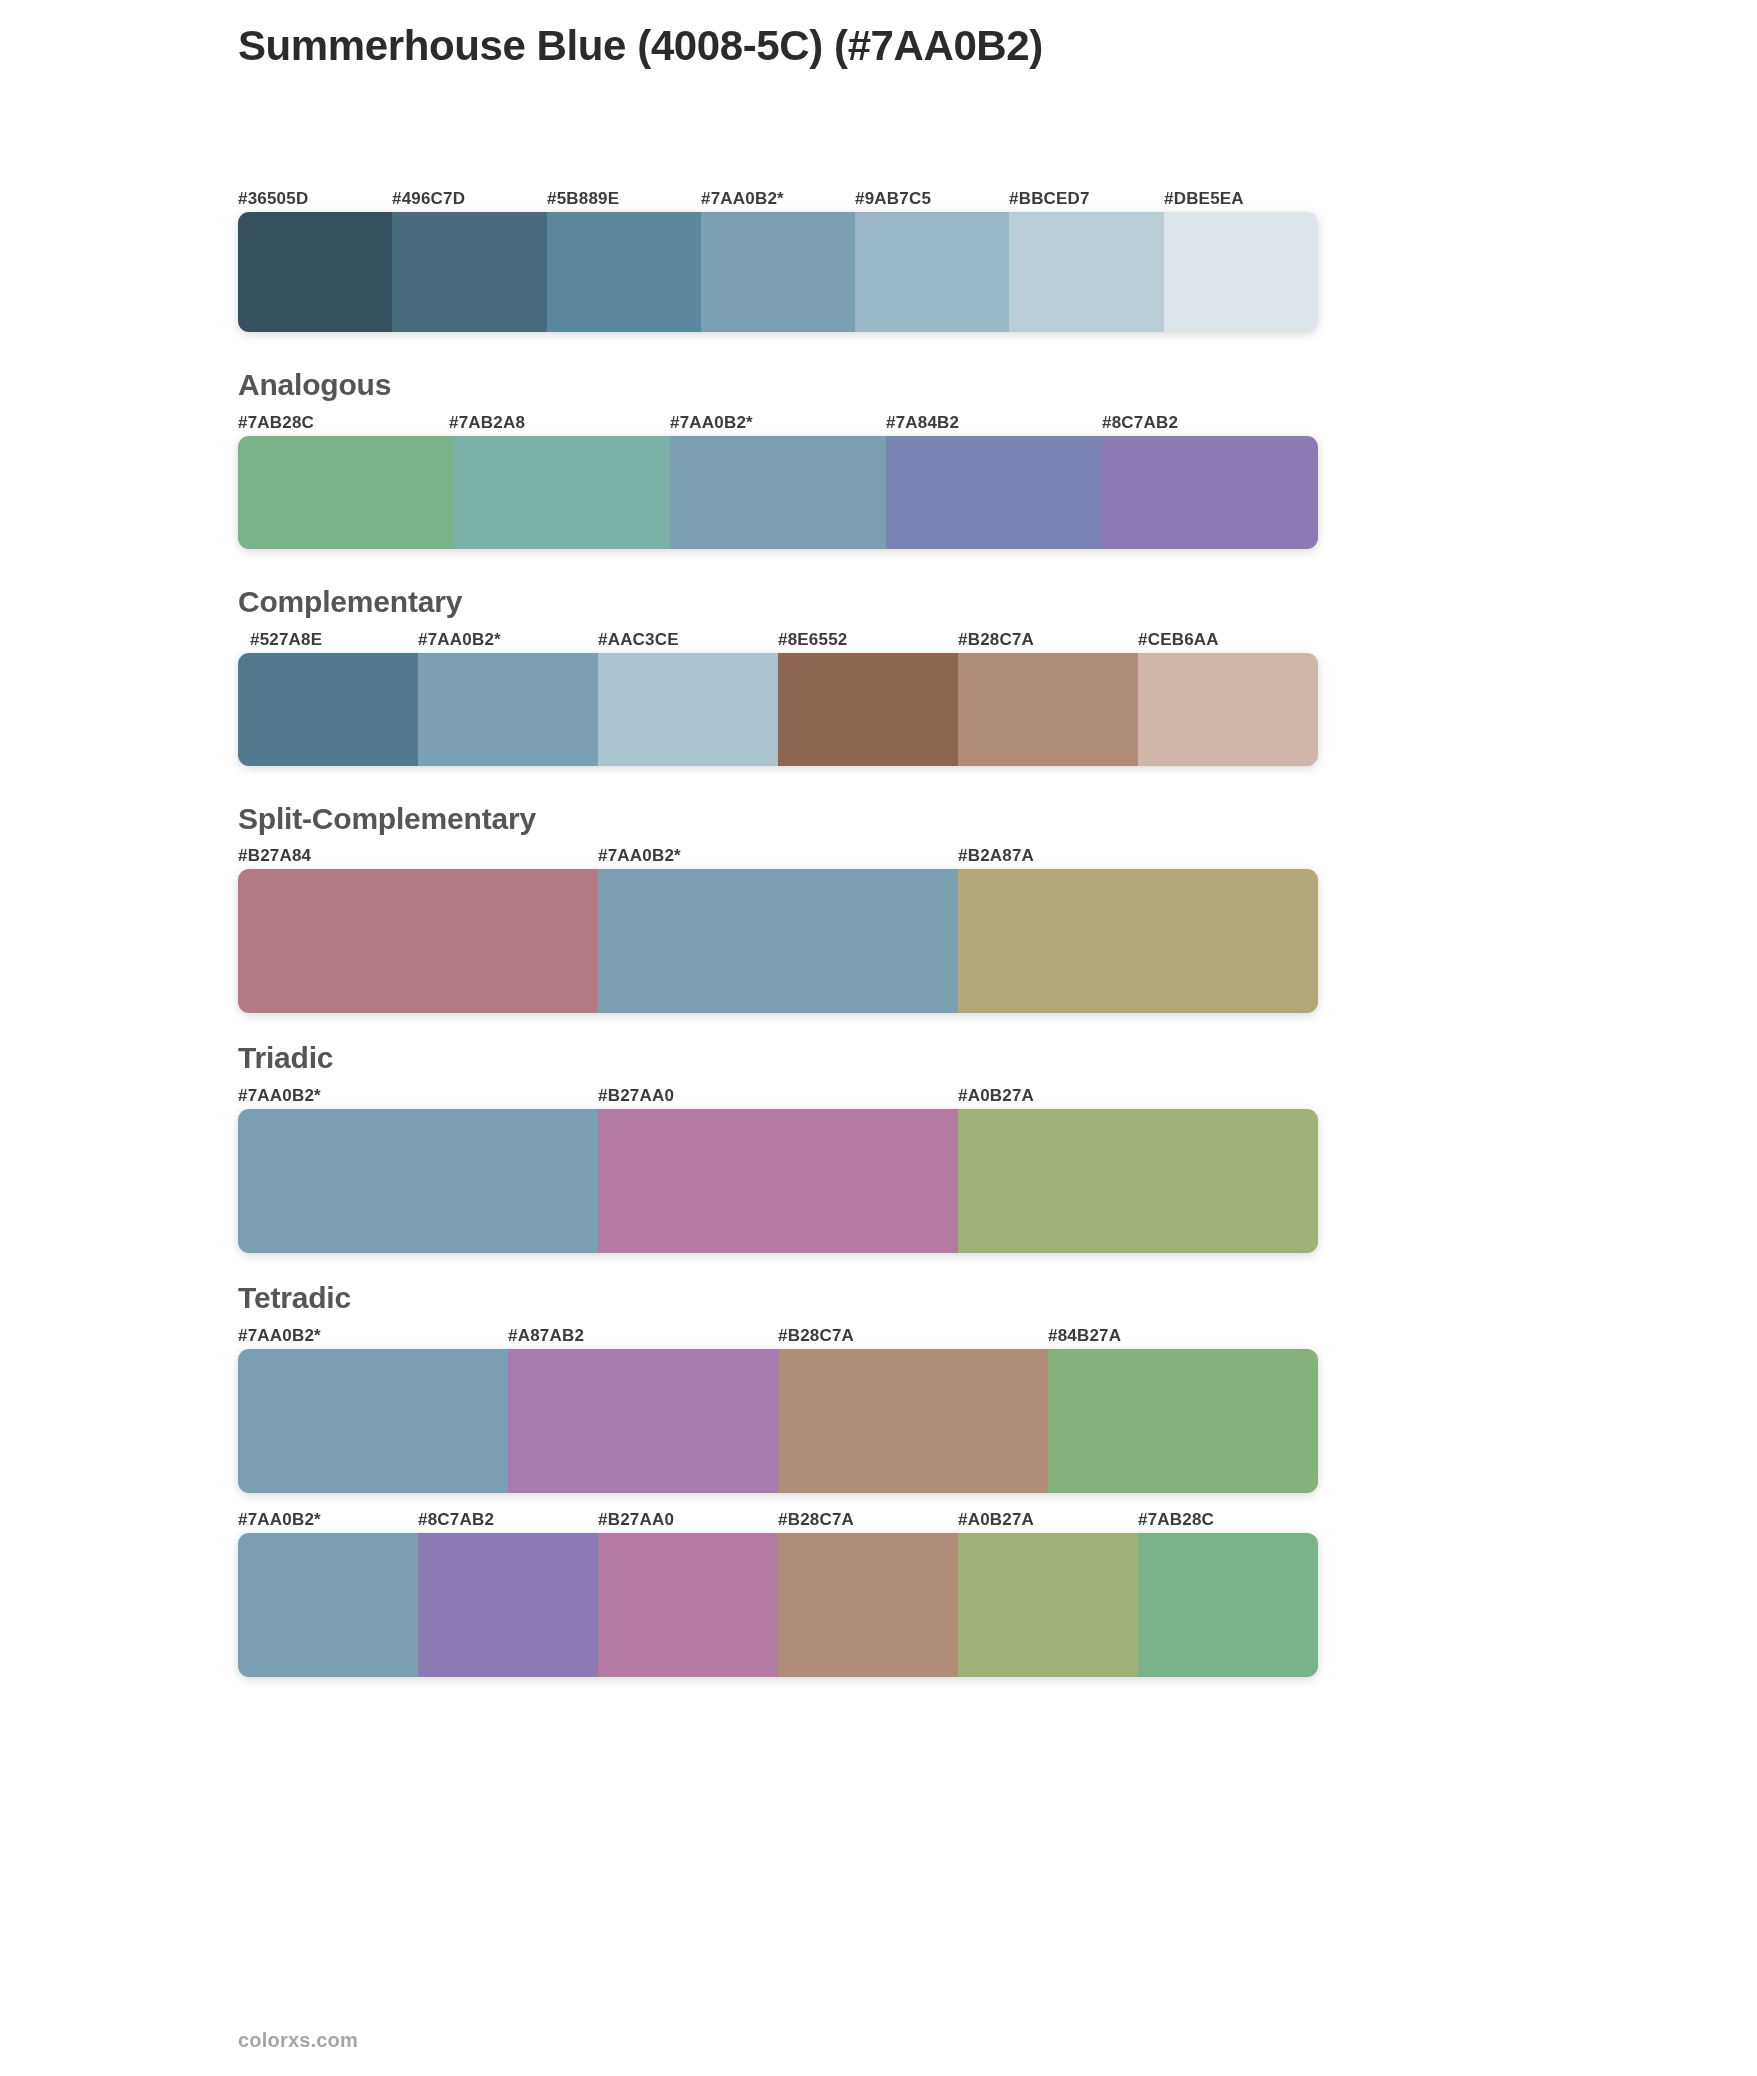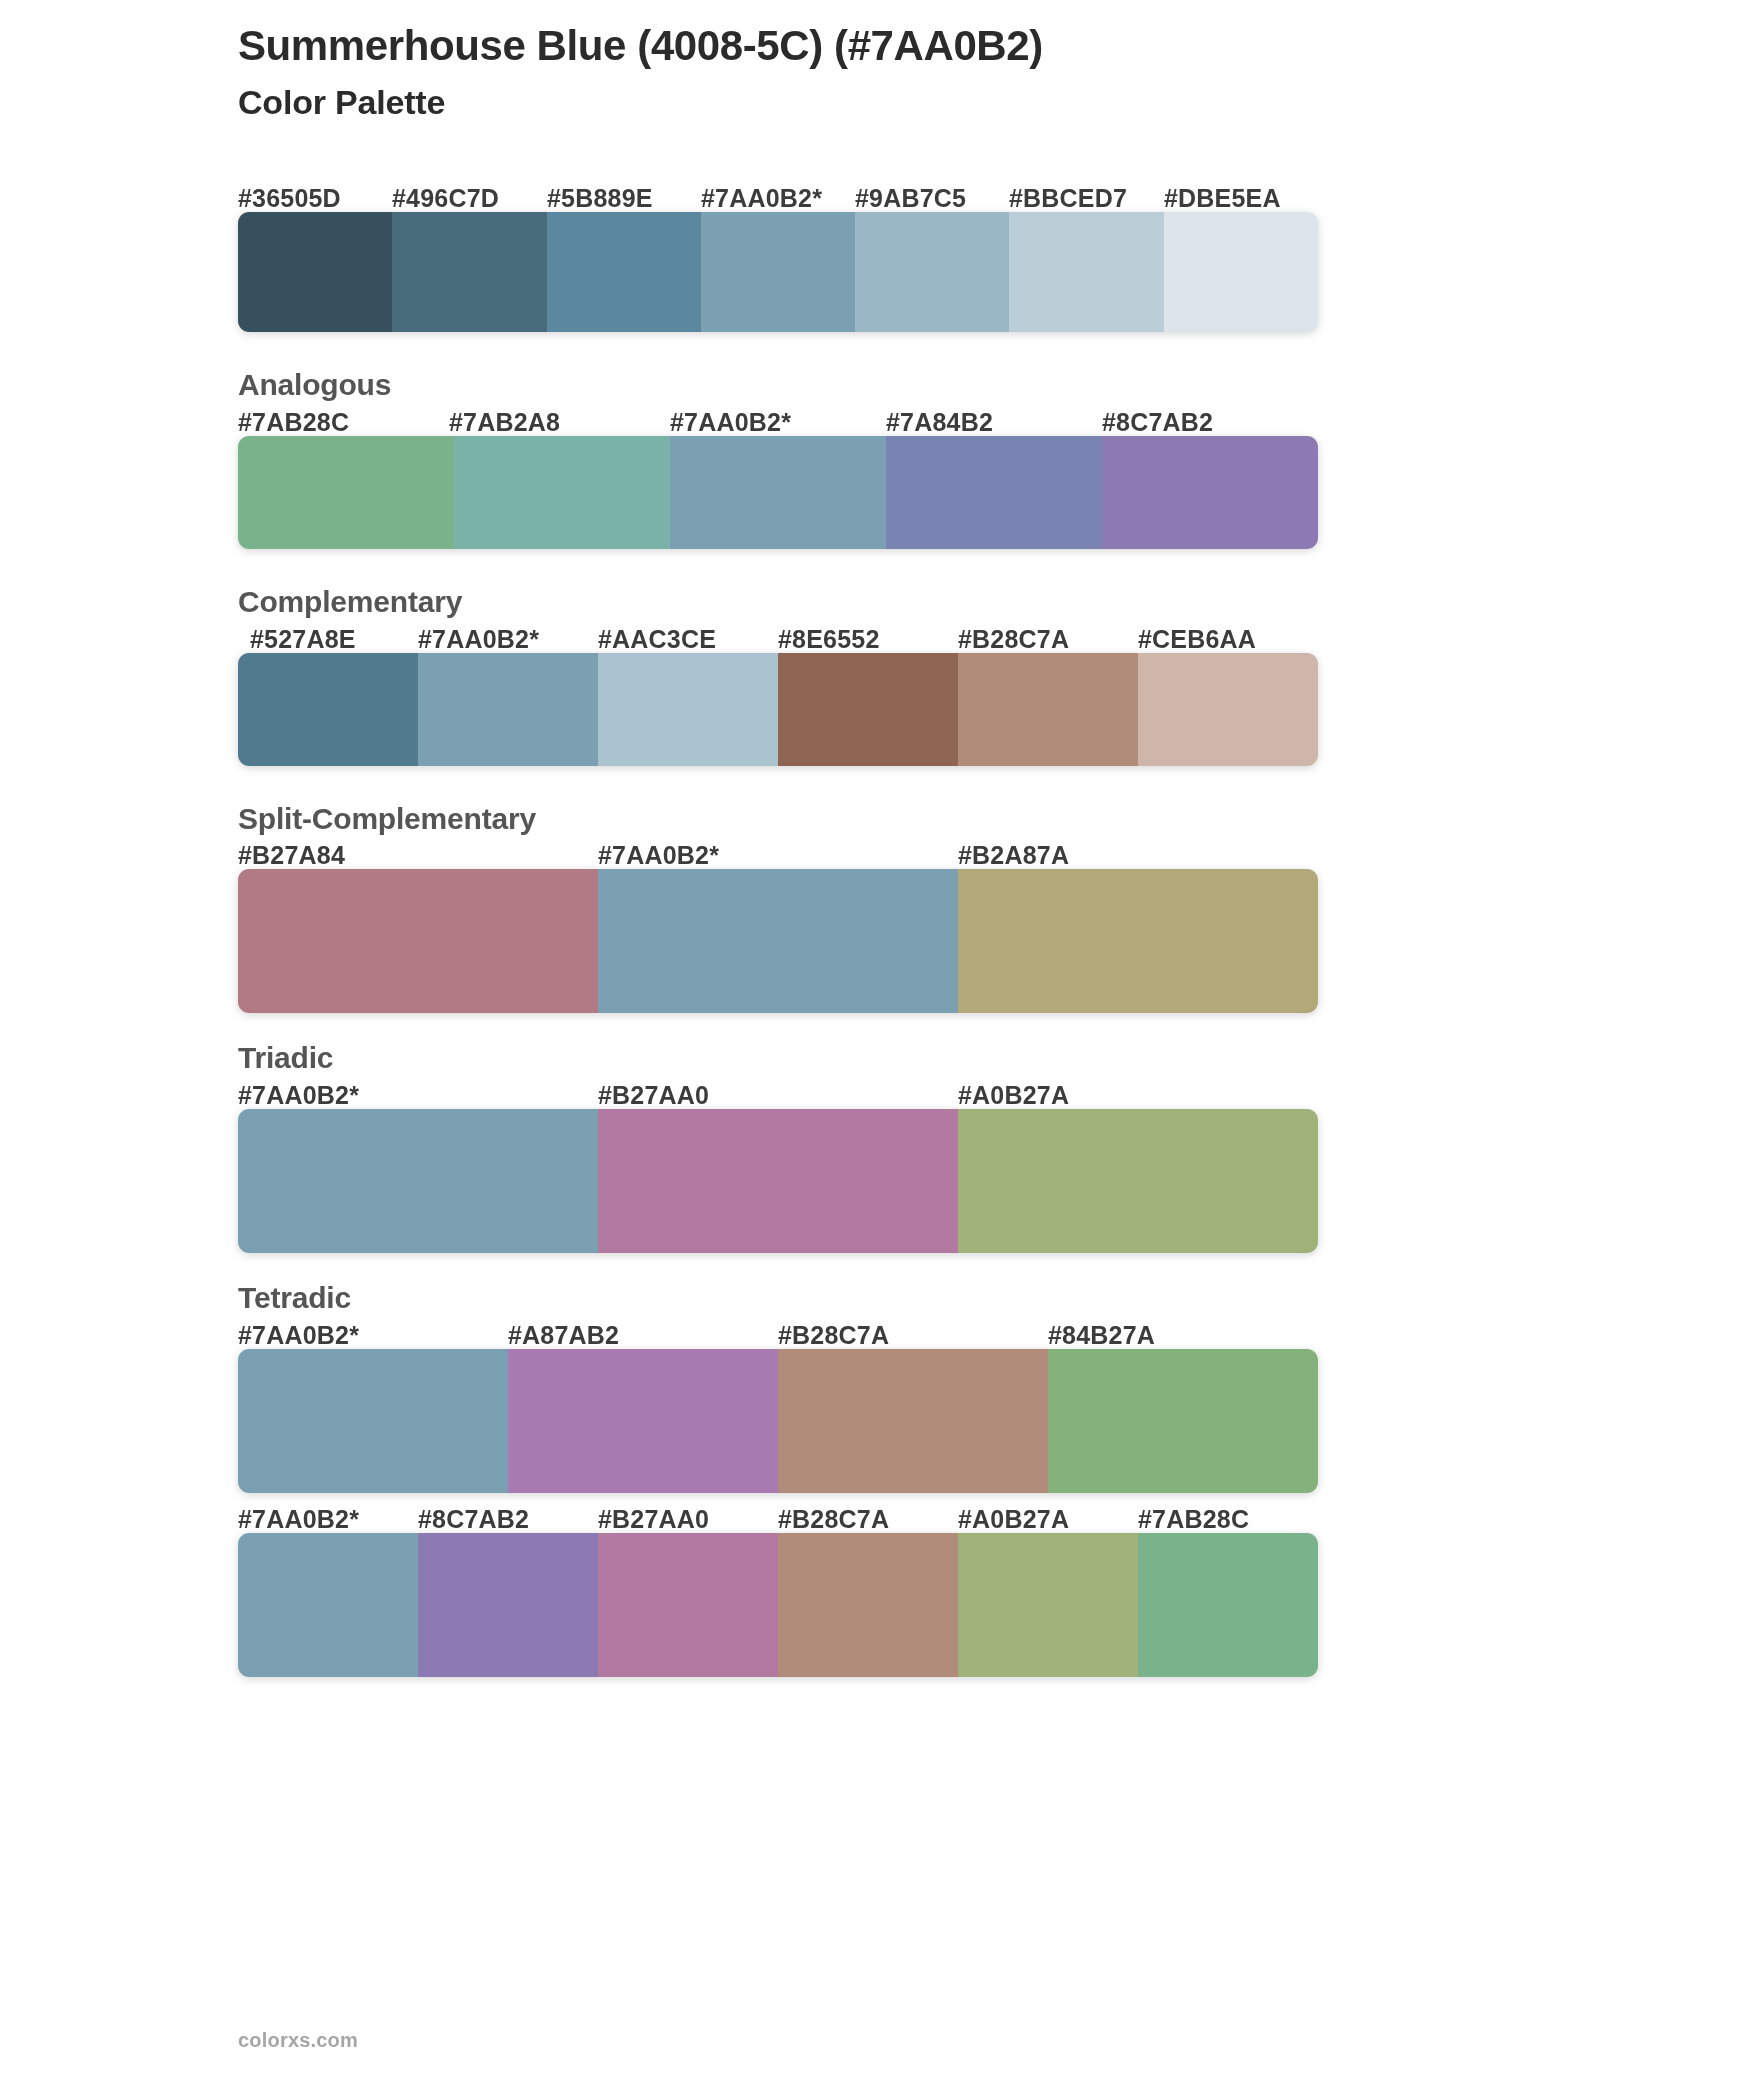--- a/index.html
+++ b/index.html
@@ -65,21 +65,21 @@
     margin-bottom: 6.4px;
   }
   .labels-row {
     position: relative;
     height: 27px;
     width: 1080px;
   }
   .swatch-label {
     position: absolute;
     top: 0;
-    font-size: 25px;
+    font-size: 17px;
     line-height: 27px;
     font-weight: bold;
     color: #3c3c3c;
     letter-spacing: 0.2px;
     white-space: nowrap;
   }
   .swatch-bar {
     position: relative;
     width: 1080px;
     display: flex;
@@ -124,21 +124,20 @@
     letter-spacing: 0.2px;
   }
 </style>
 </head>
 <body>
 
 <div id="page">
 
   <div class="header">
     <div class="page-title">Summerhouse Blue (4008-5C) (#7AA0B2)</div>
-    <div class="page-subtitle">Color Palette</div>
   </div>
 
   <div class="sections" id="sections-root">
       <div class="section h-mono sec-gap-lg">
         <div class="labels-row">
           <div class="swatch-label" style="left: 0px;">#36505D</div>
           <div class="swatch-label" style="left: 154px;">#496C7D</div>
           <div class="swatch-label" style="left: 309px;">#5B889E</div>
           <div class="swatch-label" style="left: 463px;">#7AA0B2*</div>
           <div class="swatch-label" style="left: 617px;">#9AB7C5</div>

